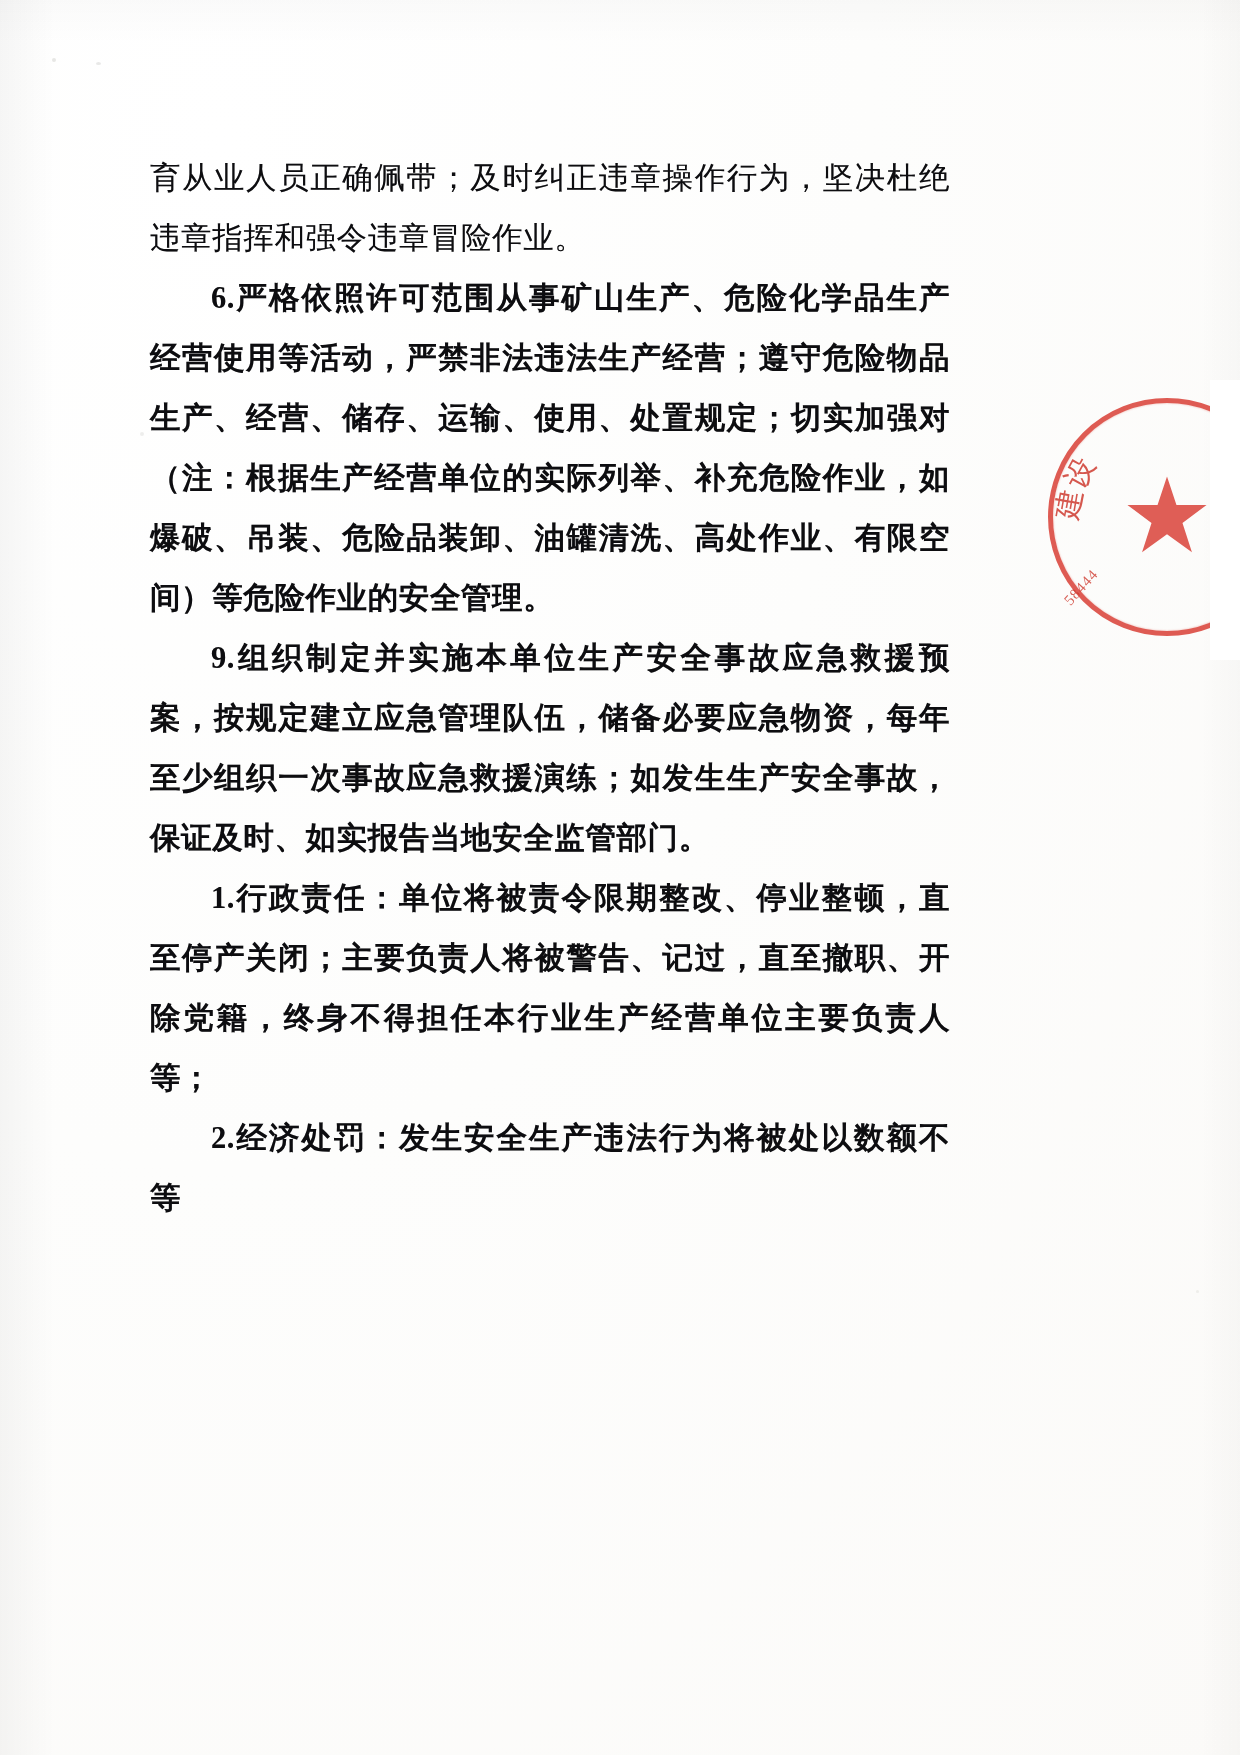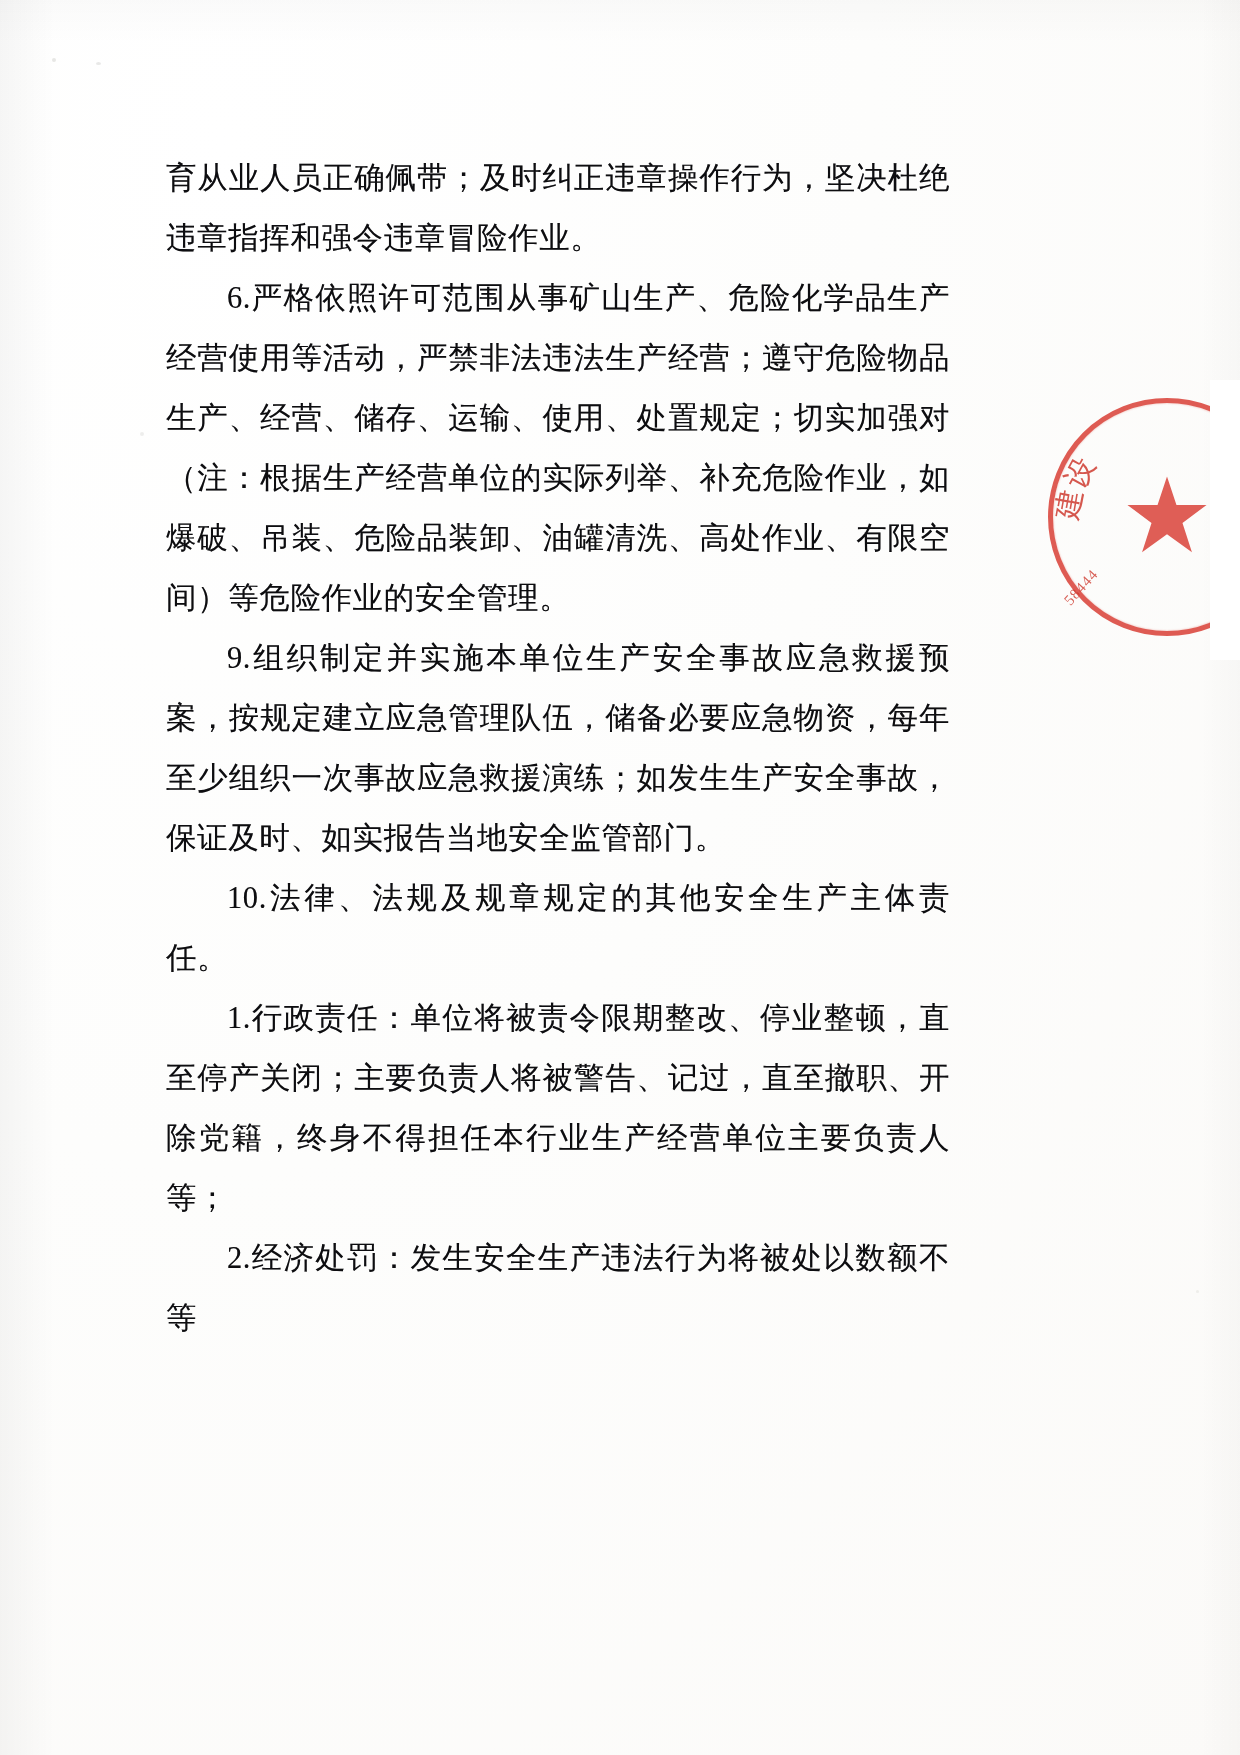--- a/index.html
+++ b/index.html
@@ -36,33 +36,34 @@
   }
 
   #doc-body {
     position: absolute;
     left: 150px;
     top: 148px;
     width: 800px;
   }
 
   p.para {
-    margin: 0 0 0 16px;
+    margin: 0 0 0 0;
     font-size: 30.5px;
     line-height: 60px;
     letter-spacing: 0.6px;
     color: #0d0d10;
     text-align: justify;
     text-justify: inter-ideograph;
     font-family: "Liberation Serif", "DejaVu Serif", serif;
     font-weight: 500;
     text-shadow: 0 0 0.6px rgba(0,0,0,0.35);
   }
   p.indent {
     text-indent: 61px;
+    font-weight: bold;
   }
 
   
   .speck {
     position: absolute;
     background: #cfcfcb;
     border-radius: 50%;
     pointer-events: none;
   }
 
@@ -133,21 +134,20 @@
   <div class="speck" style="left:52px;  top:58px;  width:4px; height:4px; opacity:.5;"></div>
   <div class="speck" style="left:96px;  top:62px;  width:5px; height:3px; opacity:.45;"></div>
   <div class="speck" style="left:140px; top:432px; width:4px; height:4px; opacity:.35;"></div>
   <div class="speck" style="left:1196px;top:1290px;width:3px; height:3px; opacity:.3;"></div>
 
   <div id="doc-body">
 
     <p class="para">育从业人员正确佩带；及时纠正违章操作行为，坚决杜绝违章指挥和强令违章冒险作业。</p>
     <p class="para indent">6.严格依照许可范围从事矿山生产、危险化学品生产经营使用等活动，严禁非法违法生产经营；遵守危险物品生产、经营、储存、运输、使用、处置规定；切实加强对（注：根据生产经营单位的实际列举、补充危险作业，如爆破、吊装、危险品装卸、油罐清洗、高处作业、有限空间）等危险作业的安全管理。</p>
     <p class="para indent">9.组织制定并实施本单位生产安全事故应急救援预案，按规定建立应急管理队伍，储备必要应急物资，每年至少组织一次事故应急救援演练；如发生生产安全事故，保证及时、如实报告当地安全监管部门。</p>
-    <p class="para indent">10.法律、法规及规章规定的其他安全生产主体责任。</p>
     <p class="para indent">1.行政责任：单位将被责令限期整改、停业整顿，直至停产关闭；主要负责人将被警告、记过，直至撤职、开除党籍，终身不得担任本行业生产经营单位主要负责人等；</p>
     <p class="para indent">2.经济处罚：发生安全生产违法行为将被处以数额不等</p>
 
   </div>
 
   <div id="seal">
     <div class="ring"></div>
 
     <div class="arc-text">
       <svg viewBox="0 0 238 238" xmlns="http://www.w3.org/2000/svg">

